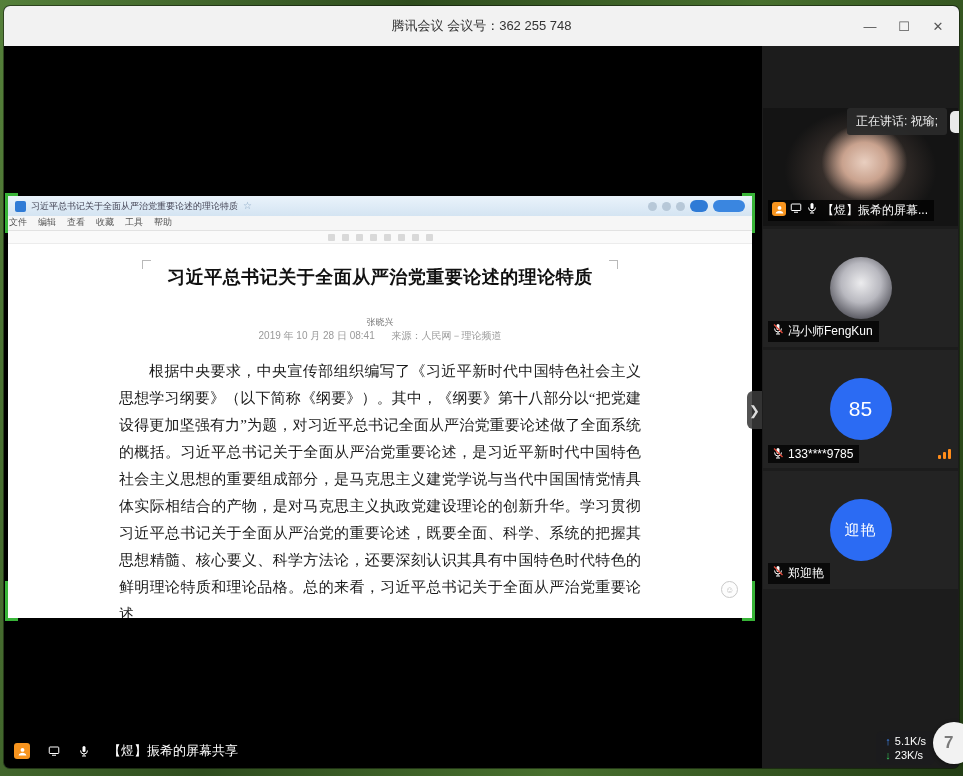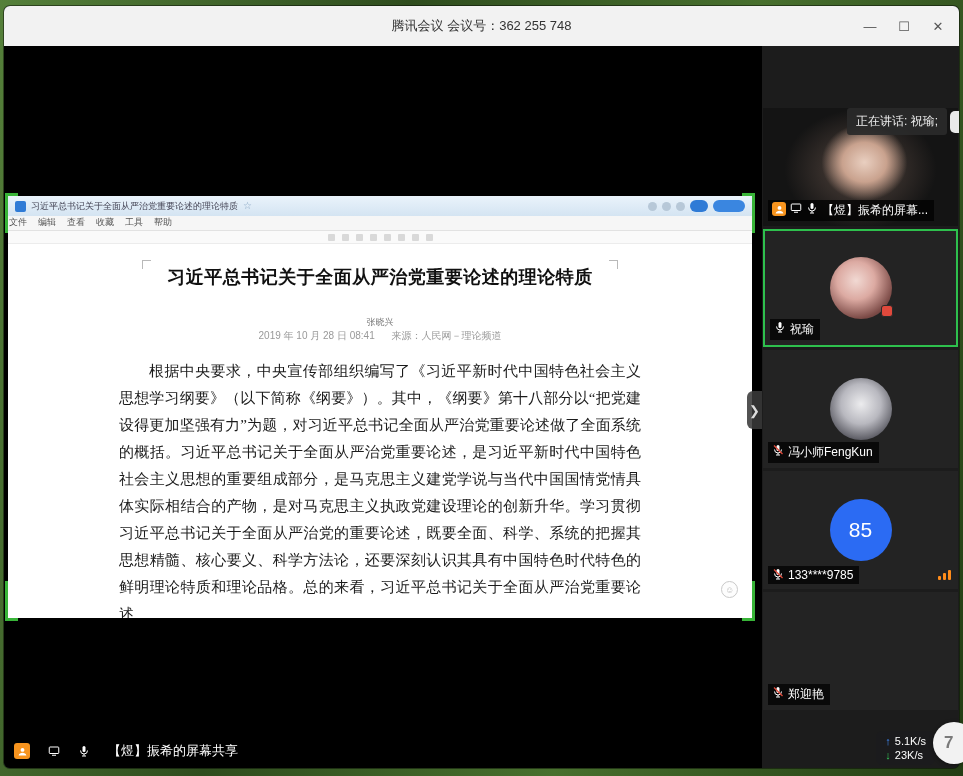--- a/index.html
+++ b/index.html
@@ -212,33 +212,20 @@
             </svg>
           <svg class="micsvg" viewBox="0 0 24 24">
               <rect x="9" y="2" width="6" height="12" rx="3" fill="currentColor"></rect>
               <path d="M5 11a7 7 0 0 0 14 0" fill="none" stroke="currentColor" stroke-width="2"></path>
               <path d="M12 18v3.5M8 22h8" stroke="currentColor" stroke-width="2"></path>
             </svg>
           <span>【煜】振希的屏幕...</span>
         </div>
       </div>
 
-      <div class="cell active">
-        <div class="avatar photo-pink">
-          <div class="red-dot"></div>
-        </div>
-        <div class="cell-label">
-          <svg class="micsvg" viewBox="0 0 24 24">
-              <rect x="9" y="2" width="6" height="12" rx="3" fill="currentColor"></rect>
-              <path d="M5 11a7 7 0 0 0 14 0" fill="none" stroke="currentColor" stroke-width="2"></path>
-              <path d="M12 18v3.5M8 22h8" stroke="currentColor" stroke-width="2"></path>
-            </svg>
-          <span>祝瑜</span>
-        </div>
-      </div>
 
       <div class="cell">
         <div class="avatar photo-gray"></div>
         <div class="cell-label">
           <svg class="micsvg" viewBox="0 0 24 24">
               <rect x="9" y="2" width="6" height="12" rx="3" fill="currentColor"></rect>
               <path d="M5 11a7 7 0 0 0 14 0" fill="none" stroke="currentColor" stroke-width="2"></path>
               <path d="M12 18v3.5M8 22h8" stroke="currentColor" stroke-width="2"></path>
               <path d="M4 3l17 17" stroke="#e64b3c" stroke-width="2.6"></path>
             </svg>
@@ -260,20 +247,23 @@
           <span>133****9785</span>
         </div>
         <div class="signal">
           <div class="sbar s1"></div>
             <div class="sbar s2"></div>
             <div class="sbar s3"></div>
         </div>
       </div>
 
       <div class="cell">
+        <div class="avatar blue">
+          <span class="cname">迎艳</span>
+        </div>
         <div class="cell-label">
           <svg class="micsvg" viewBox="0 0 24 24">
               <rect x="9" y="2" width="6" height="12" rx="3" fill="currentColor"></rect>
               <path d="M5 11a7 7 0 0 0 14 0" fill="none" stroke="currentColor" stroke-width="2"></path>
               <path d="M12 18v3.5M8 22h8" stroke="currentColor" stroke-width="2"></path>
               <path d="M4 3l17 17" stroke="#e64b3c" stroke-width="2.6"></path>
             </svg>
           <span>郑迎艳</span>
         </div>
       </div>

